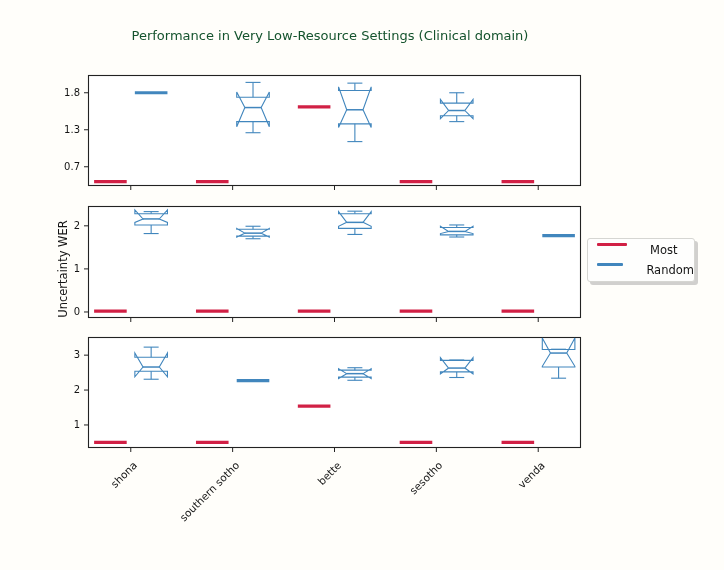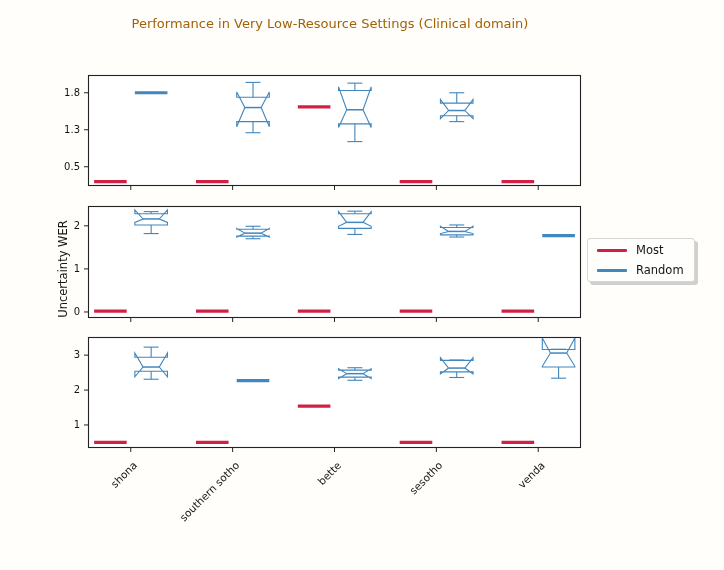--- a/index.html
+++ b/index.html
@@ -5,22 +5,22 @@
   html,body{margin:0;padding:0;}
   body{
     width:724px;height:570px;
     background:#fffefa;
     font-family:"DejaVu Sans","Liberation Sans",sans-serif;
     color:#1a1a1a;
     overflow:hidden;
   }
   #figure{position:relative;width:724px;height:570px;background:#fffefa;}
   .chart-title{
-    position:absolute;left:0;top:16px;width:660px;
-    text-align:center;font-size:13px;color:#a16207;white-space:nowrap;
+    position:absolute;left:0;top:28px;width:660px;
+    text-align:center;font-size:13px;color:#14532d;white-space:nowrap;
   }
   .y-axis-label{
     position:absolute;left:14px;top:262px;
     transform:rotate(-90deg);transform-origin:center center;
     font-size:11.5px;color:#141414;white-space:nowrap;
   }
   .subplot-svg{position:absolute;overflow:visible;}
   .ytick-label{
     position:absolute;width:34px;text-align:right;
     font-size:10px;color:#141414;line-height:12px;
@@ -29,21 +29,21 @@
     position:absolute;font-size:10.5px;color:#141414;white-space:nowrap;
     transform:rotate(-45deg);transform-origin:100% 0;
   }
   .legend{
     position:absolute;left:587px;top:238px;width:108px;height:44px;
     background:#fefefd;border:1px solid #d6d6d2;border-radius:3px;
     box-shadow:3px 3px 0 rgba(140,140,140,0.40);
     display:flex;flex-direction:column;justify-content:center;gap:6px;
     padding:2px 0;box-sizing:border-box;
   }
-  .legend-item{display:flex;align-items:center;gap:9px;padding-left:9px;}
+  .legend-item{display:flex;align-items:flex-start;gap:23px;padding-left:9px;}
   .legend-line{display:inline-block;width:30px;height:3px;border-radius:1px;}
   .legend-label{font-size:11.5px;color:#141414;}
 </style>
 </head>
 <body>
 
 <div id="figure">
   <div class="chart-title">Performance in Very Low-Resource Settings (Clinical domain)</div>
   <div class="y-axis-label">Uncertainty WER</div>
 
@@ -226,21 +226,21 @@
   <div class="legend">
     <div class="legend-item">
       <span class="legend-line" id="legend-line-0" style="background: rgb(209, 32, 69);"></span>
       <span class="legend-label">Most</span>
     </div>
     <div class="legend-item">
       <span class="legend-line" id="legend-line-1" style="background: rgb(65, 134, 189);"></span>
       <span class="legend-label">Random</span>
     </div>
   </div>
-<div class="ytick-label" style="left: 46px; top: 160.76px;">0.5</div>
+<div class="ytick-label" style="left: 46px; top: 160.76px;">0.7</div>
     <div class="ytick-label" style="left: 46px; top: 123.76px;">1.3</div>
     <div class="ytick-label" style="left: 46px; top: 86.76px;">1.8</div>
     <div class="ytick-label" style="left: 46px; top: 305.969px;">0</div>
     <div class="ytick-label" style="left: 46px; top: 262.892px;">1</div>
     <div class="ytick-label" style="left: 46px; top: 219.815px;">2</div>
     <div class="ytick-label" style="left: 46px; top: 418.962px;">1</div>
     <div class="ytick-label" style="left: 46px; top: 384.057px;">2</div>
     <div class="ytick-label" style="left: 46px; top: 349.151px;">3</div>
     <div class="xtick-label" style="right: 593.219px; top: 459px;">shona</div>
     <div class="xtick-label" style="right: 491.36px; top: 459px;">southern sotho</div>

